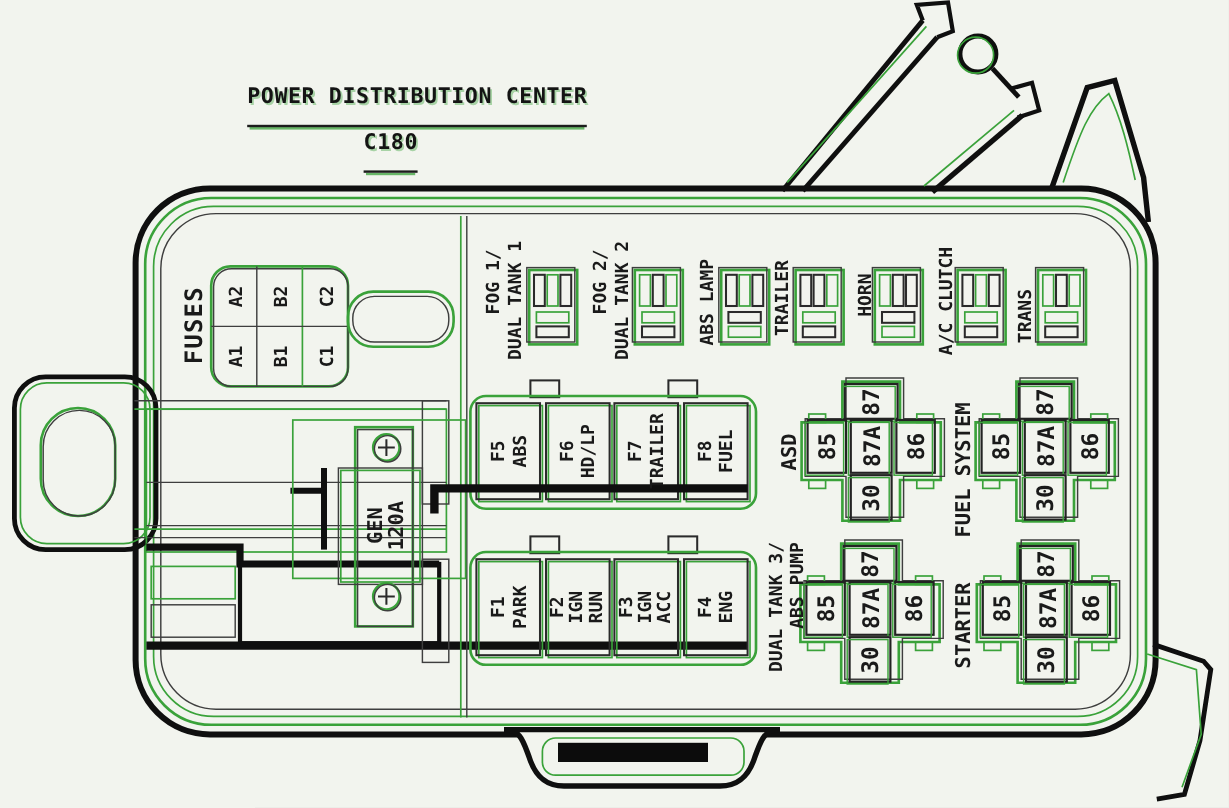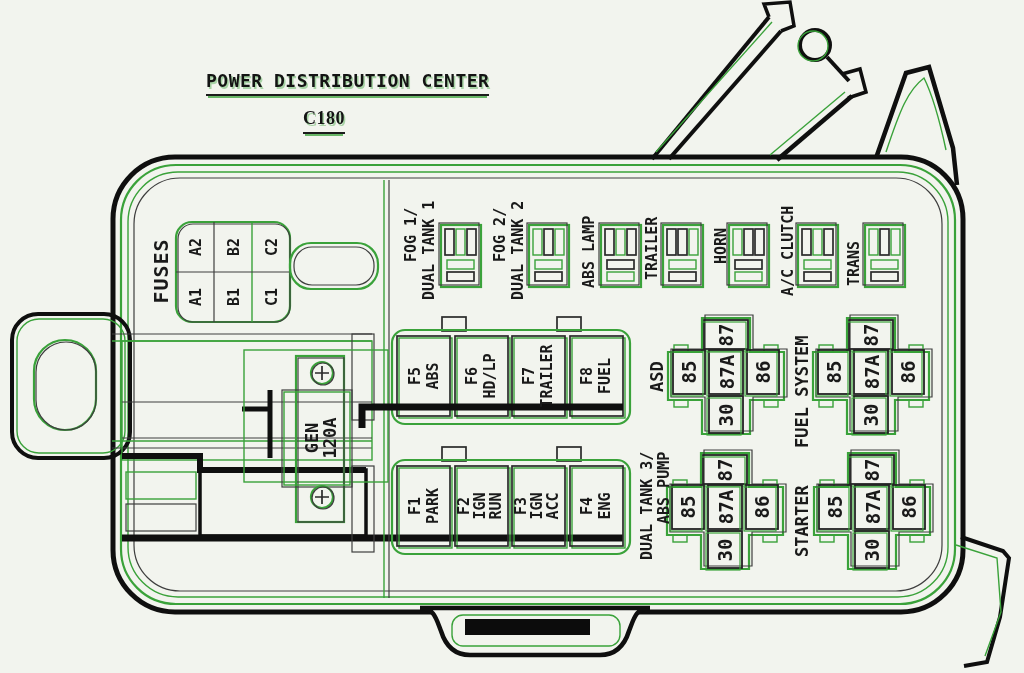--- a/index.html
+++ b/index.html
@@ -8,25 +8,25 @@
     background:#f2f4ee;
     font-family:"DejaVu Sans Mono","Liberation Mono",monospace;
   }
   .stage svg{position:absolute;left:0;top:0;}
   .title,.subtitle{
     position:absolute;
     font-weight:bold;color:#141414;
     letter-spacing:.5px;white-space:nowrap;
     border-bottom:2px solid #1c1c1c;
     box-shadow:0 4px 0 -2px rgba(58,162,58,.75);
-    padding-bottom:3px;
+    padding-bottom:13px;
     text-shadow:1.5px 1.5px 0 rgba(58,162,58,.4);
   }
   .title{left:206px;top:70px;font-size:18px;}
-  .subtitle{left:303px;top:108px;font-size:18px;font-family:Liberation Serif, serif;}
+  .subtitle{left:303px;top:108px;font-size:18px;}
   text.lb{font-family:"DejaVu Sans Mono","Liberation Mono",monospace;font-weight:bold;fill:#1a1a1a;}
   .s15{font-size:15px;}
   .s17{font-size:17px;}
   .s19{font-size:19px;}
   .s20{font-size:20px;letter-spacing:1px;}
   .g2{fill:none;stroke:#3aa23a;stroke-width:2.2px;}
   .g1{fill:none;stroke:#3aa23a;stroke-width:1.4px;}
   .d1{fill:none;stroke:#3e3e3e;stroke-width:1.2px;}
   .d2{fill:none;stroke:#2a2a2a;stroke-width:1.7px;}
   .blk{fill:none;stroke:#0f0f0f;}

